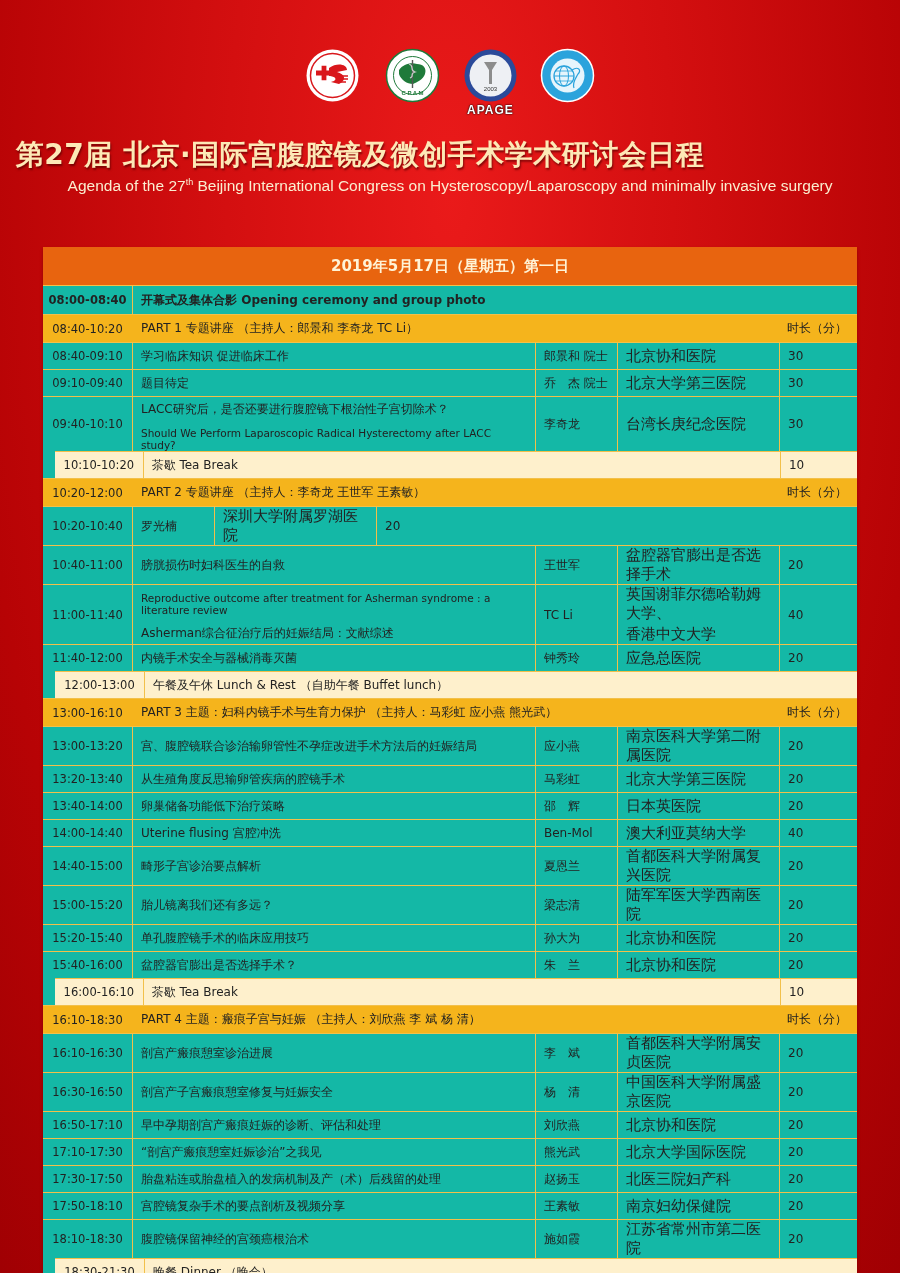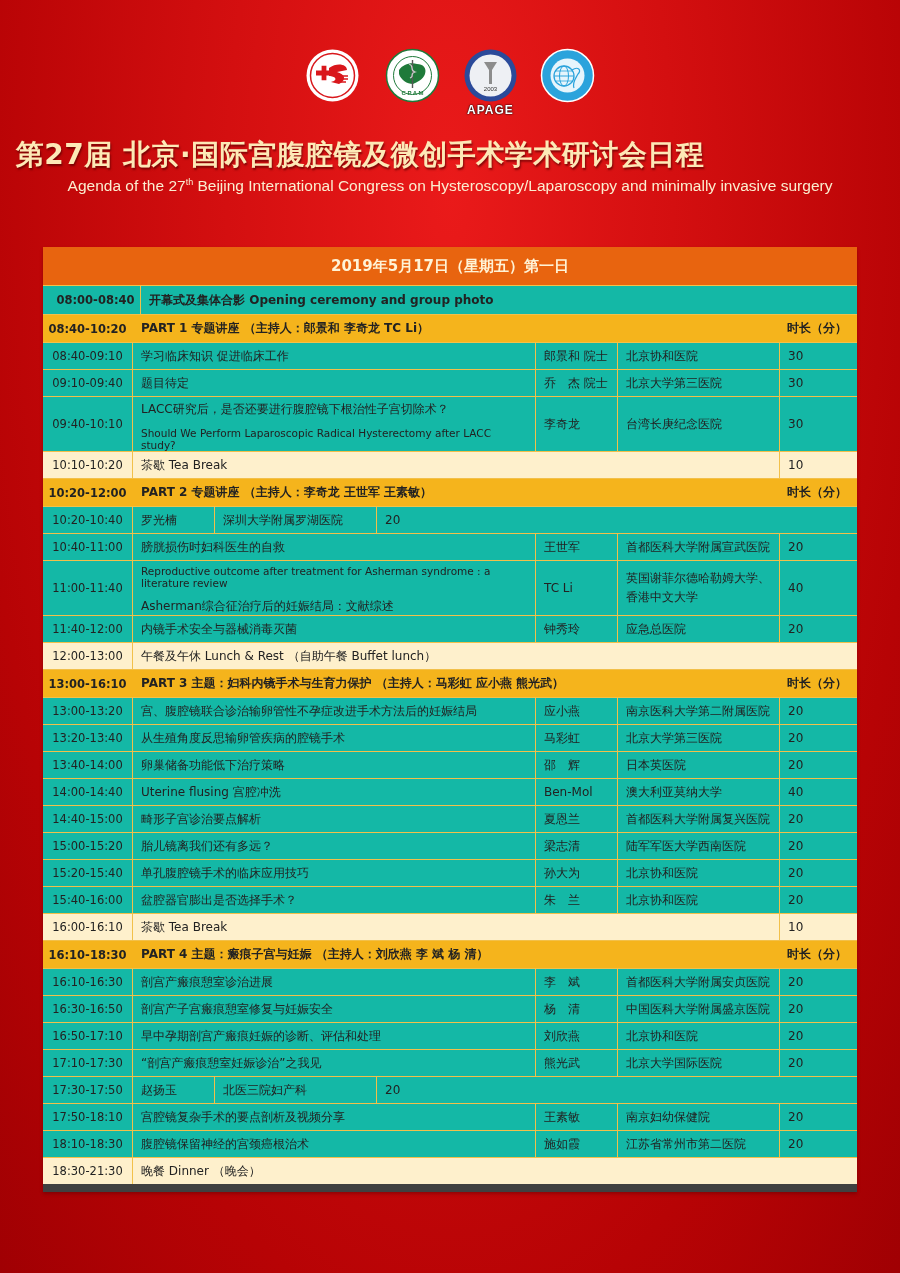--- a/index.html
+++ b/index.html
@@ -49,30 +49,30 @@
   }
   .row {
     display: flex; border-top: 1.5px solid #f2c04a; min-height: 27px;
     font-size: 12px; color: #222;
   }
   .row .c { display: flex; align-items: center; padding: 0 8px; border-left: 1.5px solid #f2c04a; }
   .row .c:first-child { border-left: none; }
   .c-time { width: 89px; justify-content: center; padding: 0 !important; font-size: 11.5px; }
   .c-topic { width: 403px; }
   .c-speaker { width: 82px; }
-  .c-inst { width: 162px; font-size: 12px; }
+  .c-inst { width: 162px; font-size: 15px; }
   .c-dur { width: 78px; }
   .c-wide { width: 647px; }
   .c-wide-all { width: 579px; }
 
-  .row.section { background: #f5b41c; font-weight: bold; min-height: 28px; }
+  .row.section { background: #f5b41c; font-weight: normal; min-height: 28px; }
   .row.section .c { border-left-color: #f5b41c; }
   .row.section .c-dur { border-left: none; }
-  .row.break { background: #fef0cc; }
-  .row.plain-bold { font-weight: bold; min-height: 29px; padding-left: 8px; }
+  .row.break { background: #fef0cc; margin-left: 12px; }
+  .row.plain-bold { font-weight: bold; min-height: 29px; }
   .row.tall { min-height: 55px; }
   .c-topic.two-line { flex-direction: column; align-items: flex-start; justify-content: center; gap: 9px; padding-top: 4px; padding-bottom: 0; }
   .c-topic.two-line .sub { font-size: 10.5px; }
   .c-inst.two-line { flex-direction: column; align-items: flex-start; justify-content: center; gap: 2px; }
 </style>
 </head>
 <body>
 
 <div class="logos">
   <div class="logo" style="left:305px;">
@@ -171,21 +171,21 @@
   <div class="row">
     <div class="c c-time">10:20-10:40</div>
     <div class="c c-speaker">罗光楠</div>
     <div class="c c-inst">深圳大学附属罗湖医院</div>
     <div class="c c-dur">20</div>
   </div>
   <div class="row">
     <div class="c c-time">10:40-11:00</div>
     <div class="c c-topic">膀胱损伤时妇科医生的自救</div>
     <div class="c c-speaker">王世军</div>
-    <div class="c c-inst">首都医科大学附属宣武医院</div>
+    <div class="c c-inst">盆腔器官膨出是否选择手术</div>
     <div class="c c-dur">20</div>
   </div>
   <div class="row tall">
     <div class="c c-time">11:00-11:40</div>
     <div class="c c-topic two-line">
       <span class="sub">Reproductive outcome after treatment for Asherman syndrome : a literature review</span>
       <span>Asherman综合征治疗后的妊娠结局：文献综述</span>
     </div>
     <div class="c c-speaker">TC Li</div>
     <div class="c c-inst two-line">
@@ -301,20 +301,21 @@
   </div>
   <div class="row">
     <div class="c c-time">17:10-17:30</div>
     <div class="c c-topic"> “剖宫产瘢痕憩室妊娠诊治”之我见</div>
     <div class="c c-speaker">熊光武</div>
     <div class="c c-inst">北京大学国际医院</div>
     <div class="c c-dur">20</div>
   </div>
   <div class="row">
     <div class="c c-time">17:30-17:50</div>
+    <div class="c c-topic">胎盘粘连或胎盘植入的发病机制及产（术）后残留的处理</div>
     <div class="c c-speaker">赵扬玉</div>
     <div class="c c-inst">北医三院妇产科</div>
     <div class="c c-dur">20</div>
   </div>
   <div class="row">
     <div class="c c-time">17:50-18:10</div>
     <div class="c c-topic">宫腔镜复杂手术的要点剖析及视频分享</div>
     <div class="c c-speaker">王素敏</div>
     <div class="c c-inst">南京妇幼保健院</div>
     <div class="c c-dur">20</div>

